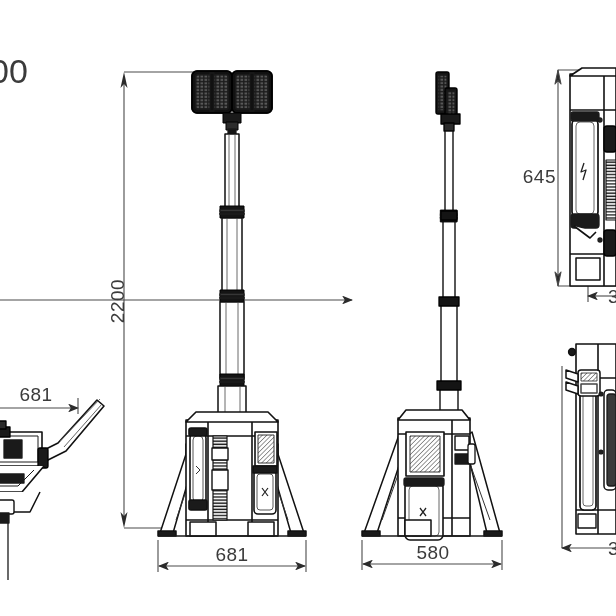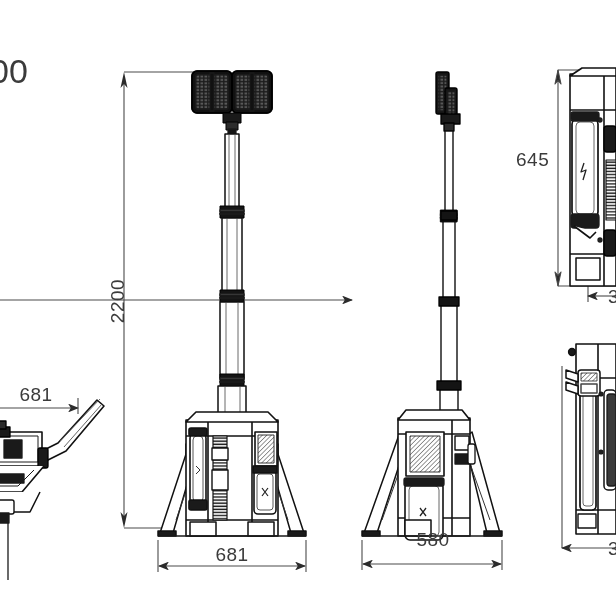--- a/index.html
+++ b/index.html
@@ -308,23 +308,23 @@
       <circle cx="601" cy="452" r="1.9" fill="#222"></circle>
     </g>
   </svg>
 
   <div class="titletext" style="left:-10px;top:52px;">00</div>
 
   <div class="dimtext rot" style="left:88px;top:290px;width:60px;text-align:center;">2200</div>
 
   <div class="dimtext" style="left:204px;top:544px;width:56px;text-align:center;">681</div>
 
-  <div class="dimtext" style="left:405px;top:529px;width:56px;text-align:center;">580</div>
-
-  <div class="dimtext" style="left:516px;top:149px;width:40px;text-align:left;">645</div>
+  <div class="dimtext" style="left:405px;top:542px;width:56px;text-align:center;">580</div>
+
+  <div class="dimtext" style="left:516px;top:166px;width:40px;text-align:right;">645</div>
 
   <div class="dimtext" style="left:8px;top:384px;width:56px;text-align:center;">681</div>
 
   <div class="dimtext" style="left:608px;top:286px;">3</div>
 
   <div class="dimtext" style="left:608px;top:538px;">3</div>
 
 </div>
 
 </body></html>

